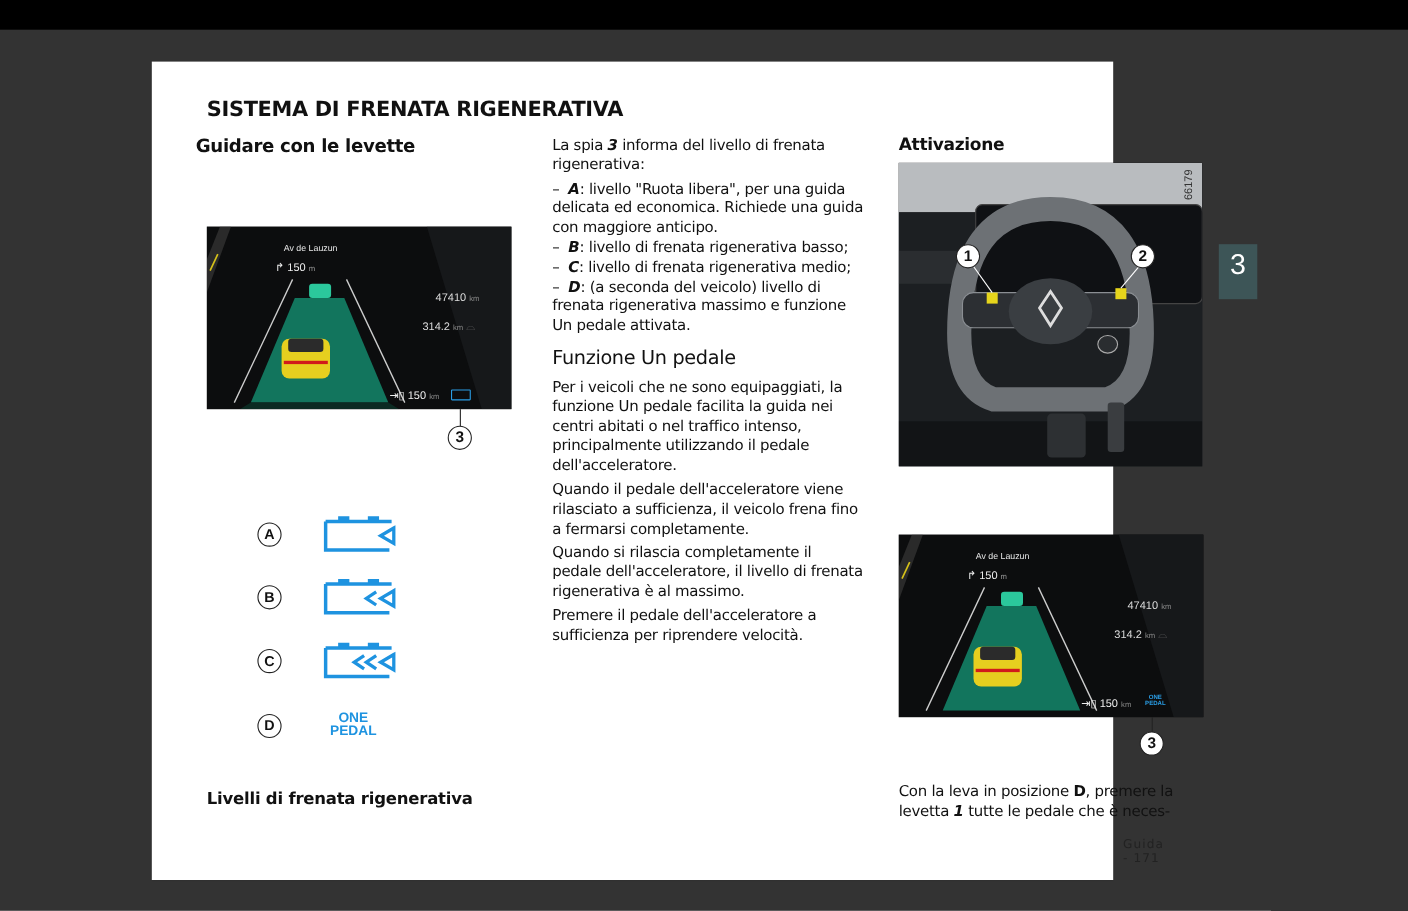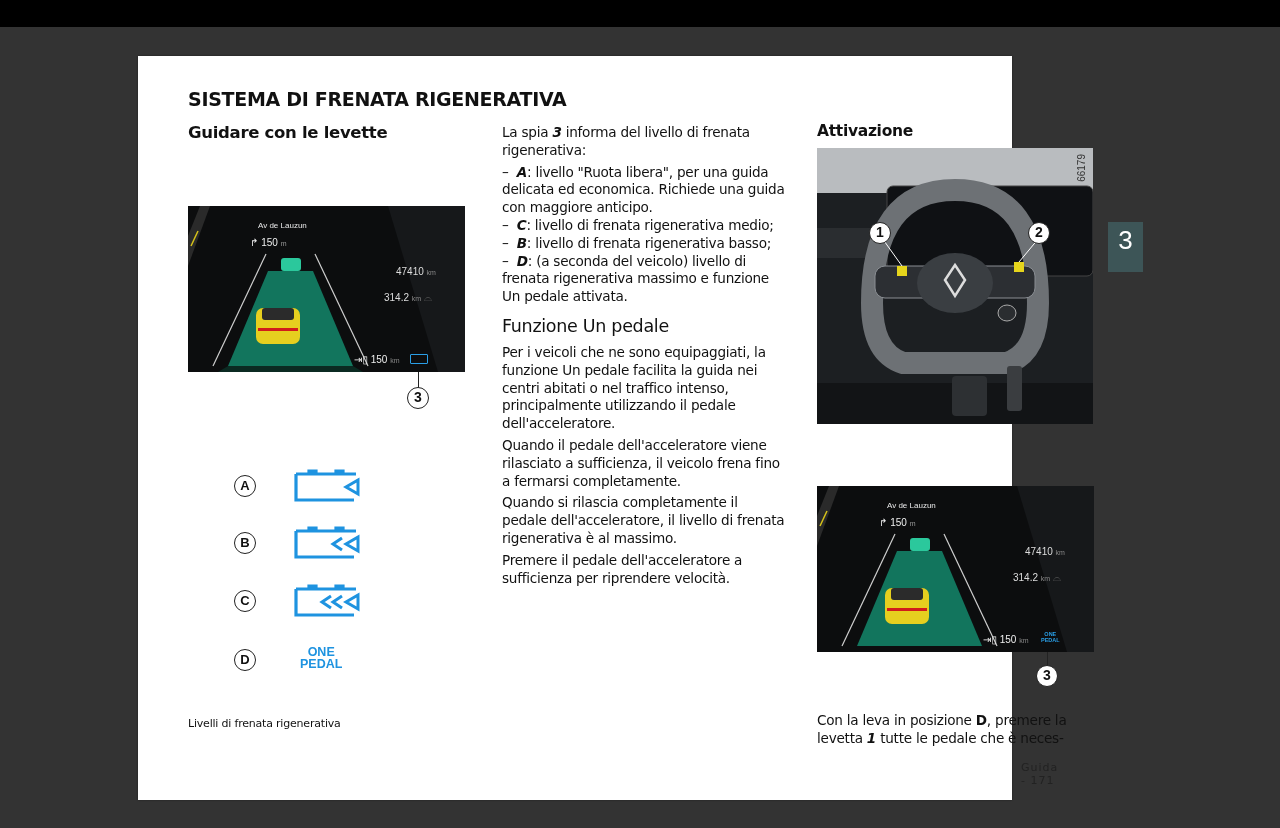--- a/index.html
+++ b/index.html
@@ -3,21 +3,21 @@
   <meta charset="utf-8">
   <style>
     * { box-sizing: border-box; margin: 0; padding: 0; }
     html, body { width: 1280px; height: 828px; overflow: hidden; }
     body { background: #333333; font-family: "DejaVu Sans", sans-serif; color: #111; position: relative; }
     .topbar { position: absolute; left: 0; top: 0; width: 1280px; height: 27px; background: #000; }
     .page { position: absolute; left: 138px; top: 56px; width: 874px; height: 744px; background: #fff; box-shadow: 0 0 2px rgba(0,0,0,0.4); }
 
     .h1 { position: absolute; left: 50px; top: 32px; font-size: 19px; font-weight: bold; letter-spacing: -0.3px; color: #111; }
     .h2 { position: absolute; font-size: 16.5px; font-weight: bold; letter-spacing: -0.3px; color: #111; }
-    .h2.left { left: 50px; top: 67px; text-align: center; }
+    .h2.left { left: 40px; top: 67px; text-align: center; }
     .h2.right { left: 679px; top: 66px; font-size: 15.5px; }
 
     .col-mid { position: absolute; left: 364px; top: 68px; width: 284px; font-size: 13.6px; line-height: 17.8px; letter-spacing: -0.25px; color: #111; }
     .col-mid p { margin-bottom: 4px; }
     .col-mid .sub { font-size: 17.5px; font-weight: normal; letter-spacing: -0.3px; margin: 10px 0 8px; line-height: 20px; }
     .col-mid .bi { font-weight: bold; font-style: italic; }
 
     
     .dash { position: absolute; width: 277px; height: 166px; background: #0b0c0d; overflow: hidden; }
     .dash .road { position: absolute; left: 0; top: 0; width: 100%; height: 100%; }
@@ -33,21 +33,21 @@
 
     .callout-line { position: absolute; width: 1px; background: #222; }
     .callout { position: absolute; width: 22px; height: 22px; border: 1.6px solid #222; border-radius: 50%; font-size: 14px; font-weight: bold; text-align: center; line-height: 19px; background: #fff; color: #111; font-family: "Liberation Sans", sans-serif; }
 
     
     .level-row { position: absolute; left: 96px; width: 150px; height: 40px; }
     .level-letter { position: absolute; left: 0; top: 7px; width: 22px; height: 22px; border: 1.5px solid #222; border-radius: 50%; font-size: 13px; font-weight: bold; text-align: center; line-height: 19px; color: #111; font-family: "Liberation Sans", sans-serif; }
     .level-icon { position: absolute; left: 60px; top: 0; }
     .one-pedal { position: absolute; left: 66px; top: 4px; font-size: 12.5px; font-weight: bold; color: #1e93e0; line-height: 12px; text-align: center; font-family: "Liberation Sans", sans-serif; }
 
-    .caption { position: absolute; left: 50px; top: 661px; font-size: 11px; font-weight: normal; letter-spacing: -0.2px; color: #111; }
+    .caption { position: absolute; left: 50px; top: 661px; font-size: 15px; font-weight: bold; letter-spacing: -0.2px; color: #111; }
 
     
     .photo { position: absolute; left: 679px; top: 92px; width: 276px; height: 276px; overflow: hidden; background: #1a1c1f; }
     .photo-code { position: absolute; left: 938px; top: 98px; font-size: 10px; color: #333; writing-mode: vertical-rl; transform: rotate(180deg); font-family: "Liberation Sans", sans-serif; }
 
     .bottom-text { position: absolute; left: 679px; top: 656px; width: 290px; font-size: 13.6px; line-height: 17.5px; letter-spacing: -0.25px; color: #111; }
     .bottom-text b { font-weight: bold; }
     .bottom-text .bi { font-weight: bold; font-style: italic; }
     .footer { position: absolute; left: 883px; top: 705px; font-size: 11px; letter-spacing: 1px; color: #222; }
 
@@ -117,22 +117,22 @@
       <div>ONE</div>
       <div>PEDAL</div>
     </div>
   </div>
 
   <div class="caption">Livelli di frenata rigenerativa</div>
 
   <div class="col-mid">
     <p><span>La spia </span><span class="bi">3</span><span> informa del livello di frenata rigenerativa:</span></p>
     <p style="margin-bottom:0;">–&nbsp; <span class="bi">A</span><span>: livello "Ruota libera", per una guida delicata ed economica. Richiede una guida con maggiore anticipo.</span></p>
+    <p style="margin-bottom:0;">–&nbsp; <span class="bi">B</span><span>: livello di frenata rigenerativa basso;</span></p>
     <p style="margin-bottom:0;">–&nbsp; <span class="bi">C</span><span>: livello di frenata rigenerativa medio;</span></p>
-    <p style="margin-bottom:0;">–&nbsp; <span class="bi">B</span><span>: livello di frenata rigenerativa basso;</span></p>
     <p>–&nbsp; <span class="bi">D</span><span>: (a seconda del veicolo) livello di frenata rigenerativa massimo e funzione Un pedale attivata.</span></p>
     <div class="sub">Funzione Un pedale</div>
     <p>Per i veicoli che ne sono equipaggiati, la funzione Un pedale facilita la guida nei centri abitati o nel traffico intenso, principalmente utilizzando il pedale dell'acceleratore.</p>
     <p>Quando il pedale dell'acceleratore viene rilasciato a sufficienza, il veicolo frena fino a fermarsi completamente.</p>
     <p>Quando si rilascia completamente il pedale dell'acceleratore, il livello di frenata rigenerativa è al massimo.</p>
     <p>Premere il pedale dell'acceleratore a sufficienza per riprendere velocità.</p>
   </div>
 
   <div class="h2 right">Attivazione</div>
 

